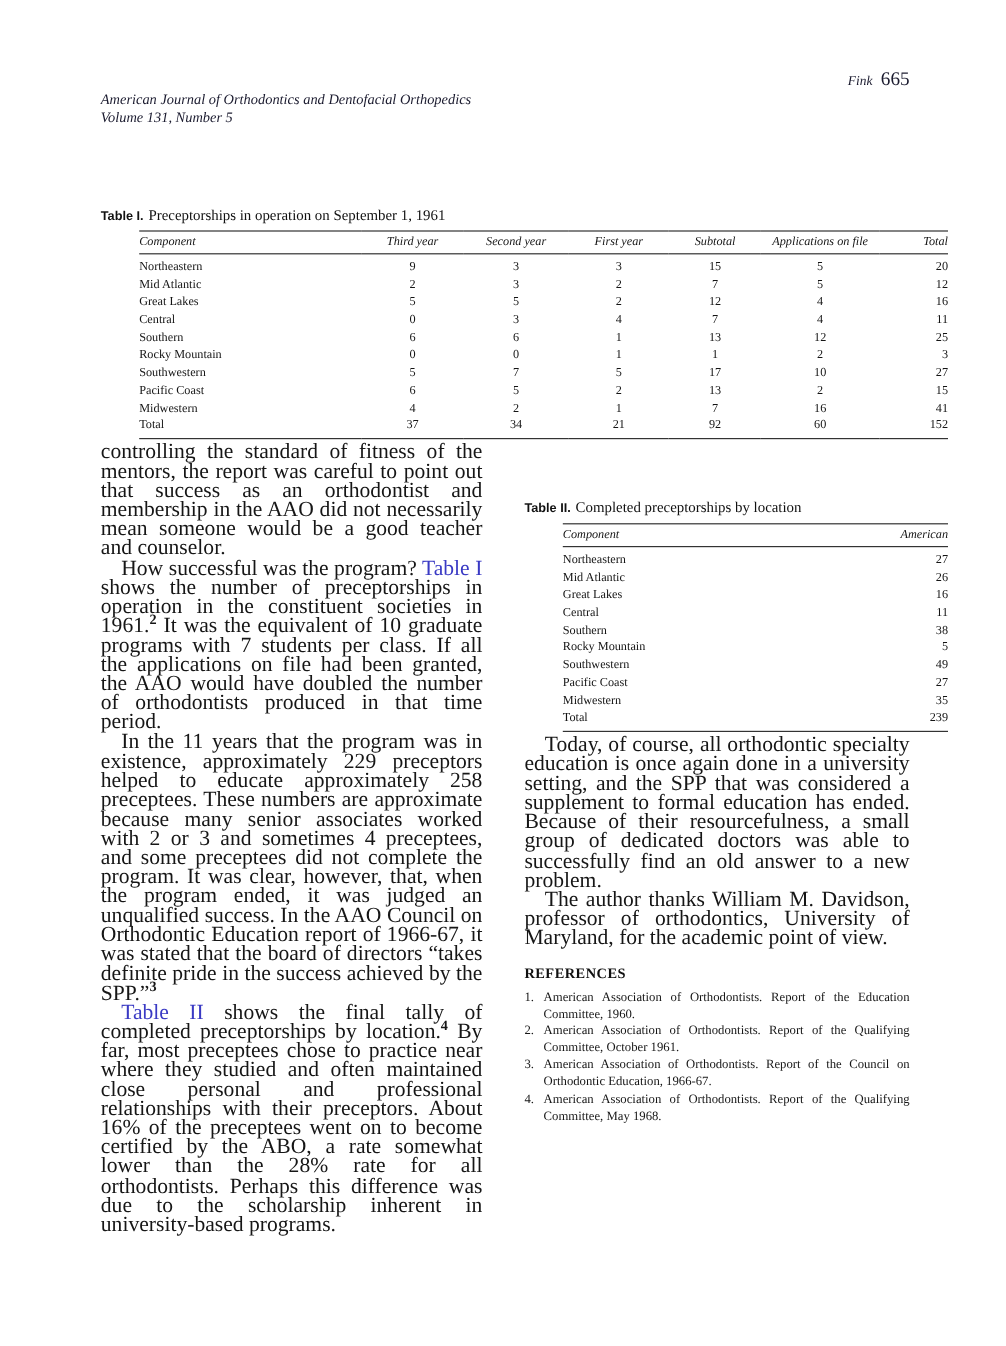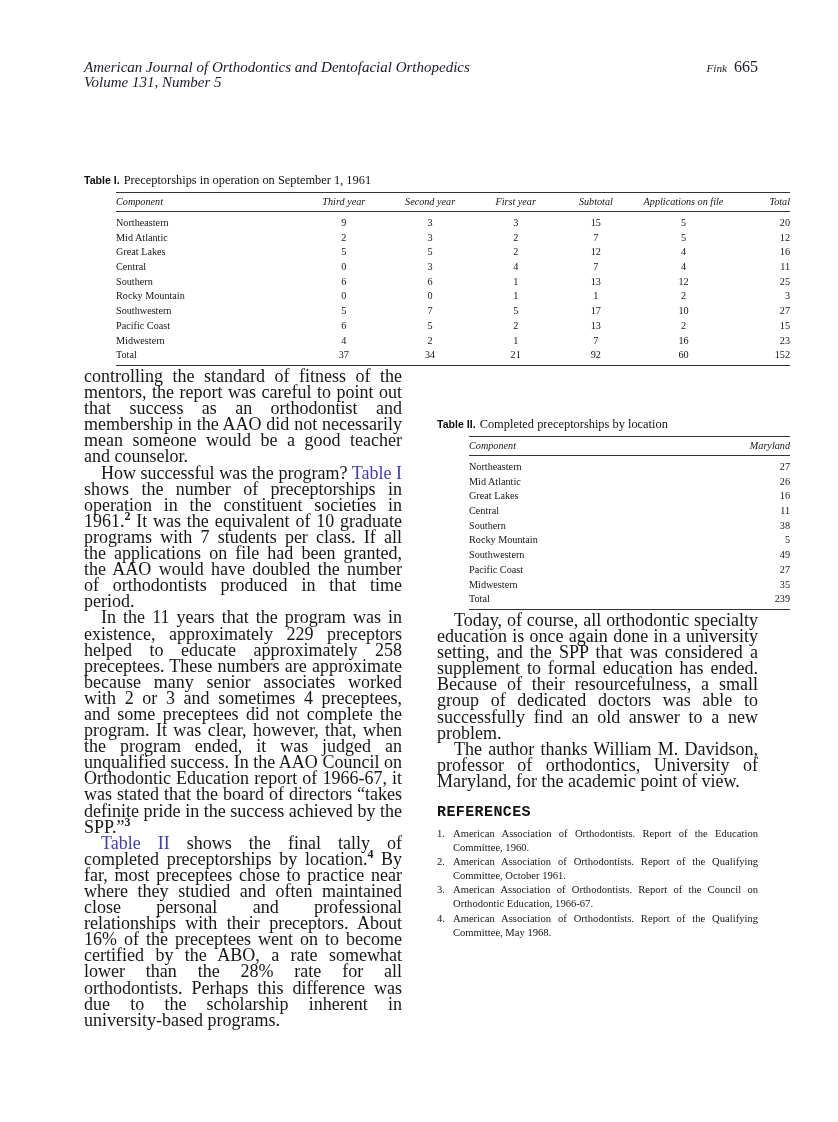--- a/index.html
+++ b/index.html
@@ -26,23 +26,23 @@
   
   .runhead {
     position: absolute;
     left: 84px;
     top: 60px;
     width: 674px;
     height: 34px;
   }
   .runhead-left {
     position: absolute;
-    left: 0; top: 0;
+    left: 0; top: 16px;
     font-style: italic;
-    font-size: 15px;
+    font-size: 12px;
     line-height: 14.5px;
     color: #1a1a2e;
     white-space: nowrap;
   }
   .runhead-left .volline { display: block; }
   .runhead-left .volline .vol { font-style: italic; }
   .runhead-right {
     position: absolute;
     right: 0; top: 0;
     font-size: 11.2px;
@@ -160,22 +160,22 @@
 
   
   .refs {
     position: absolute;
     left: 437px;
     top: 804px;
     width: 321px;
   }
   .refs h2 {
     margin: 0 0 6px 0;
-    font-family: Liberation Mono, monospace;
-    font-size: 15px;
+    font-family: Liberation Serif, serif;
+    font-size: 12px;
     font-weight: bold;
     letter-spacing: 0.4px;
     color: #111;
   }
   .refs ol {
     margin: 0;
     padding: 0;
     list-style: none;
   }
   .refs li {
@@ -308,21 +308,21 @@
             <td class="cell-num">2</td>
             <td class="cell-num-right">15</td>
           </tr>
           <tr>
             <td class="cell-label">Midwestern</td>
             <td class="cell-num">4</td>
             <td class="cell-num">2</td>
             <td class="cell-num">1</td>
             <td class="cell-num">7</td>
             <td class="cell-num">16</td>
-            <td class="cell-num-right">23</td>
+            <td class="cell-num-right">41</td>
           </tr>
           <tr>
             <td class="cell-label">Total</td>
             <td class="cell-num">37</td>
             <td class="cell-num">34</td>
             <td class="cell-num">21</td>
             <td class="cell-num">92</td>
             <td class="cell-num">60</td>
             <td class="cell-num-right">152</td>
           </tr>
@@ -335,21 +335,21 @@
       <span class="tnum">Table II.</span><span class="ttitle">Completed preceptorships by location</span>
     </div>
     <table class="data">
       <colgroup>
           <col class="c0">
           <col class="c1">
         </colgroup>
       <thead>
         <tr>
           <th class="h-label">Component</th>
-          <th class="h-num-right">Maryland</th>
+          <th class="h-num-right">American</th>
         </tr>
       </thead>
       <tbody id="table-two-body">
           <tr>
             <td class="cell-label">Northeastern</td>
             <td class="cell-num-right">27</td>
           </tr>
           <tr>
             <td class="cell-label">Mid Atlantic</td>
             <td class="cell-num-right">26</td>

